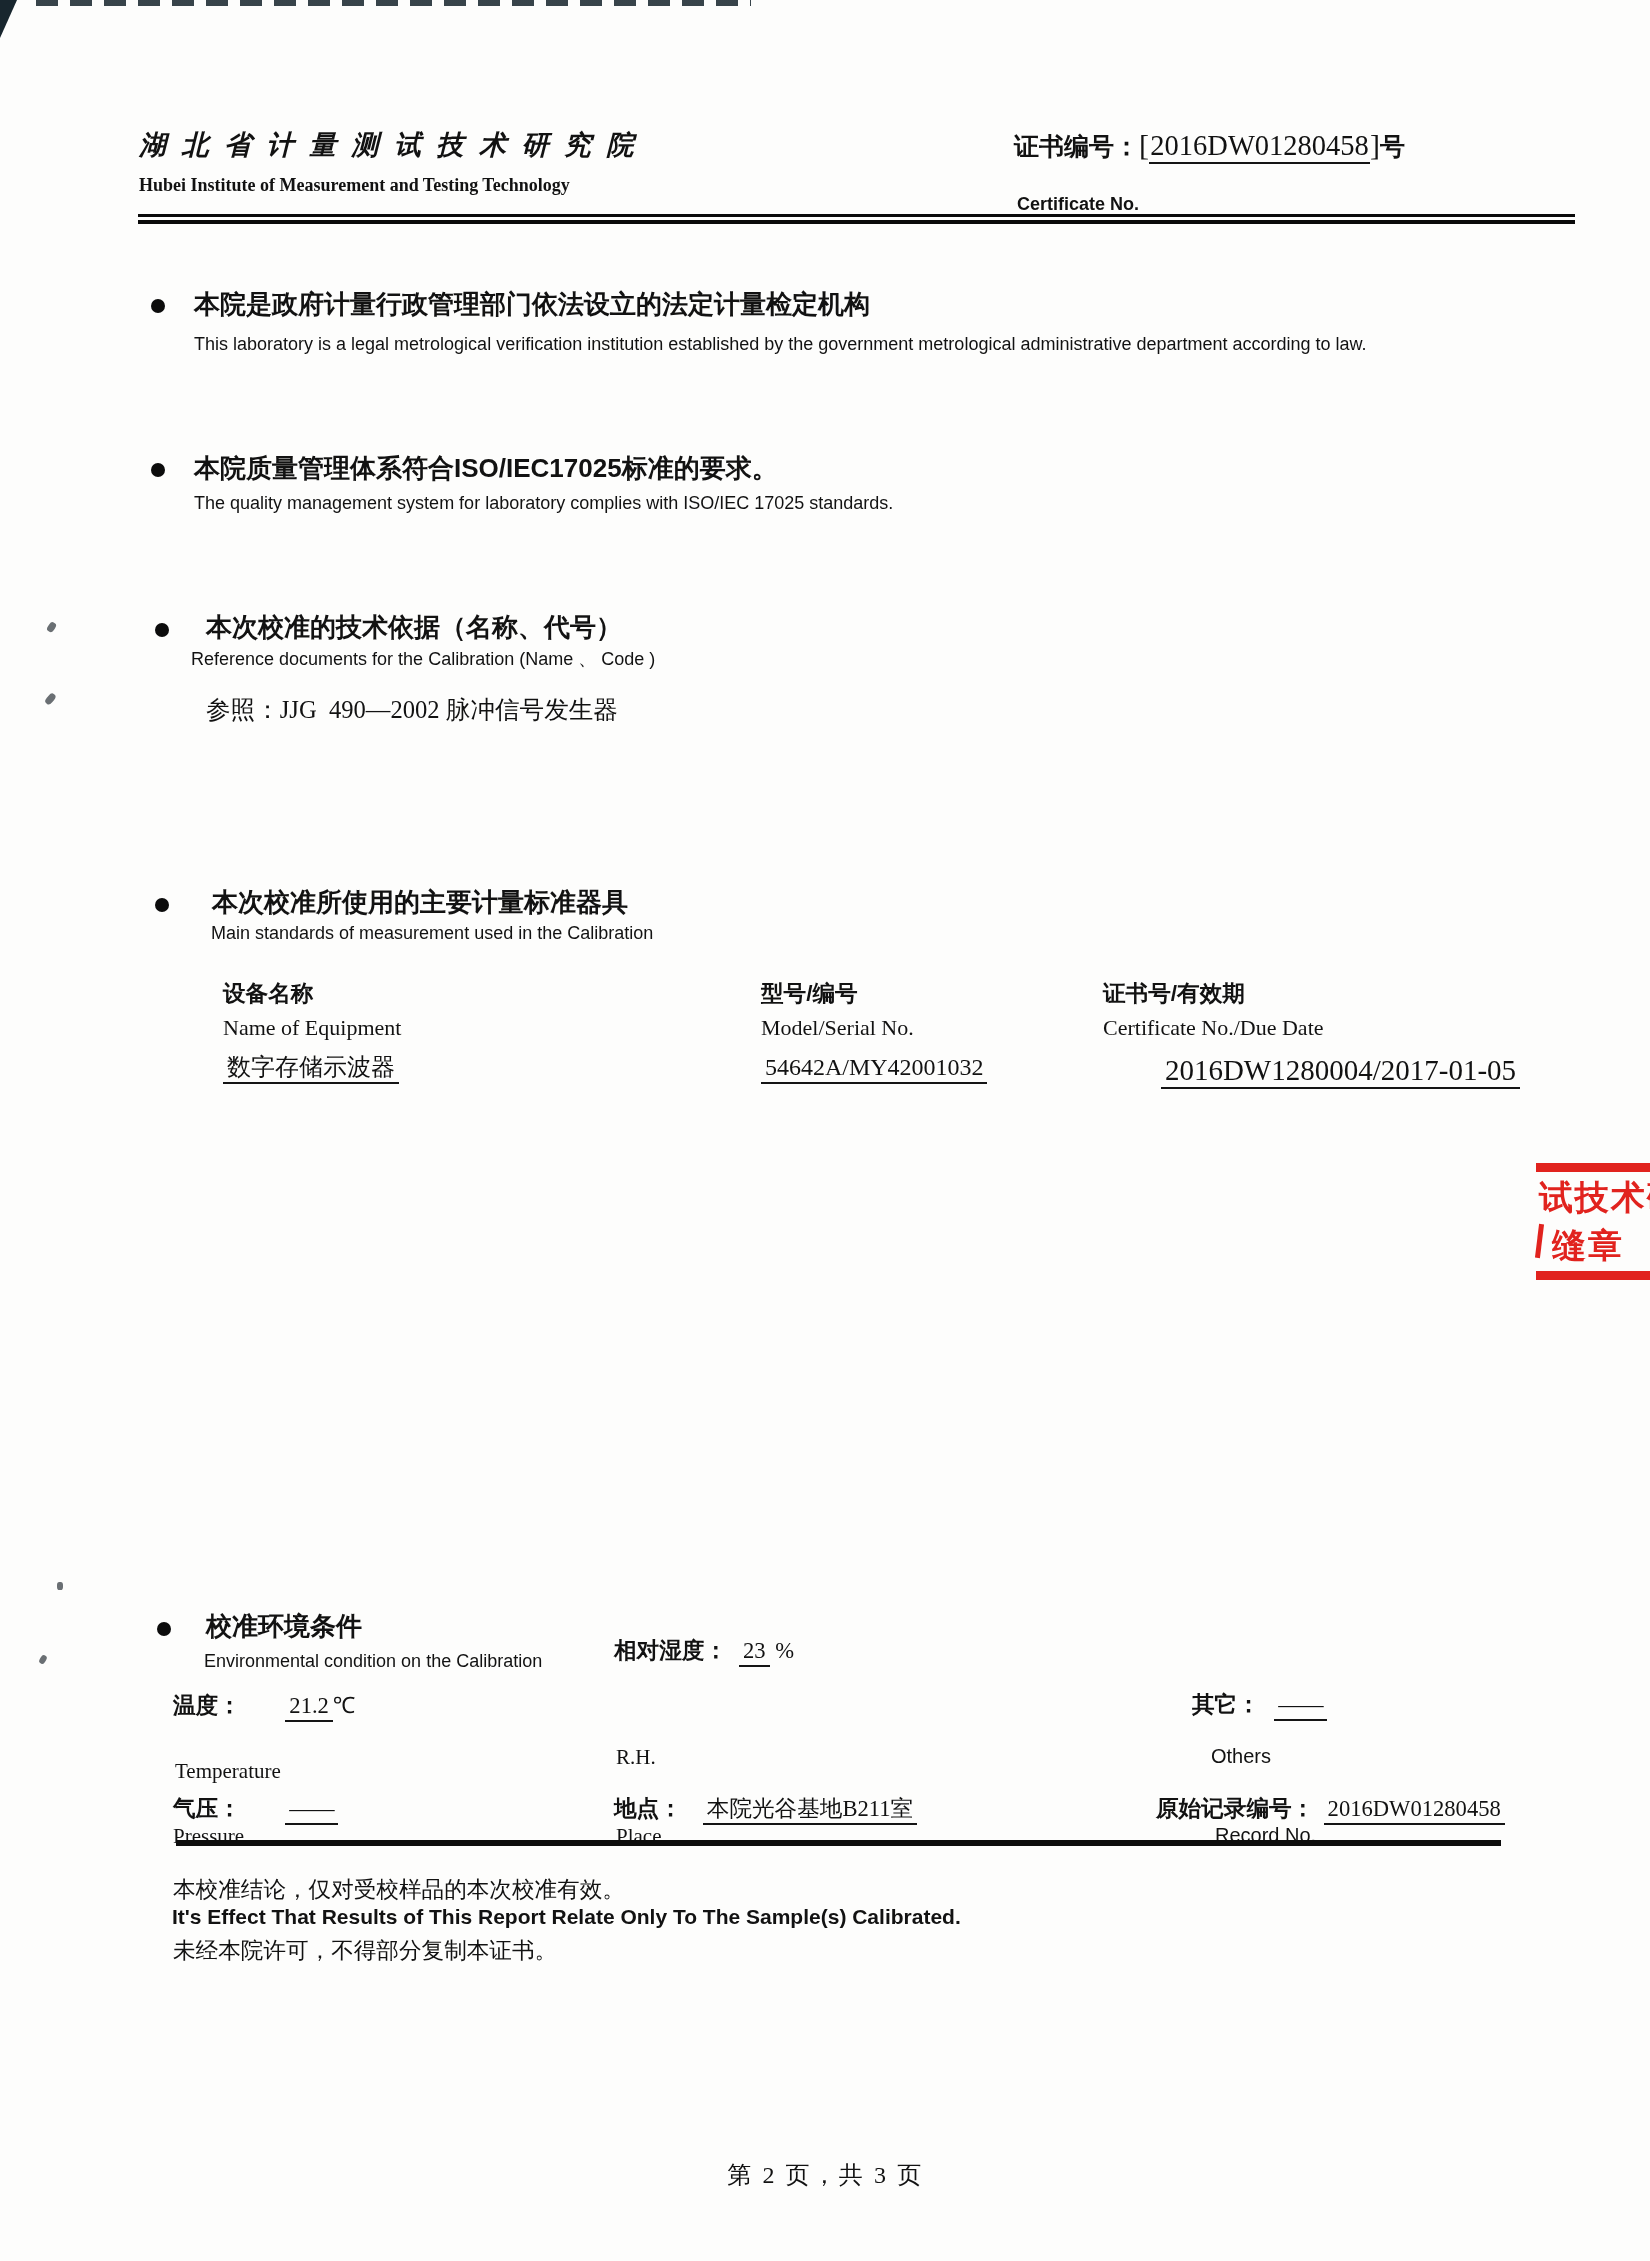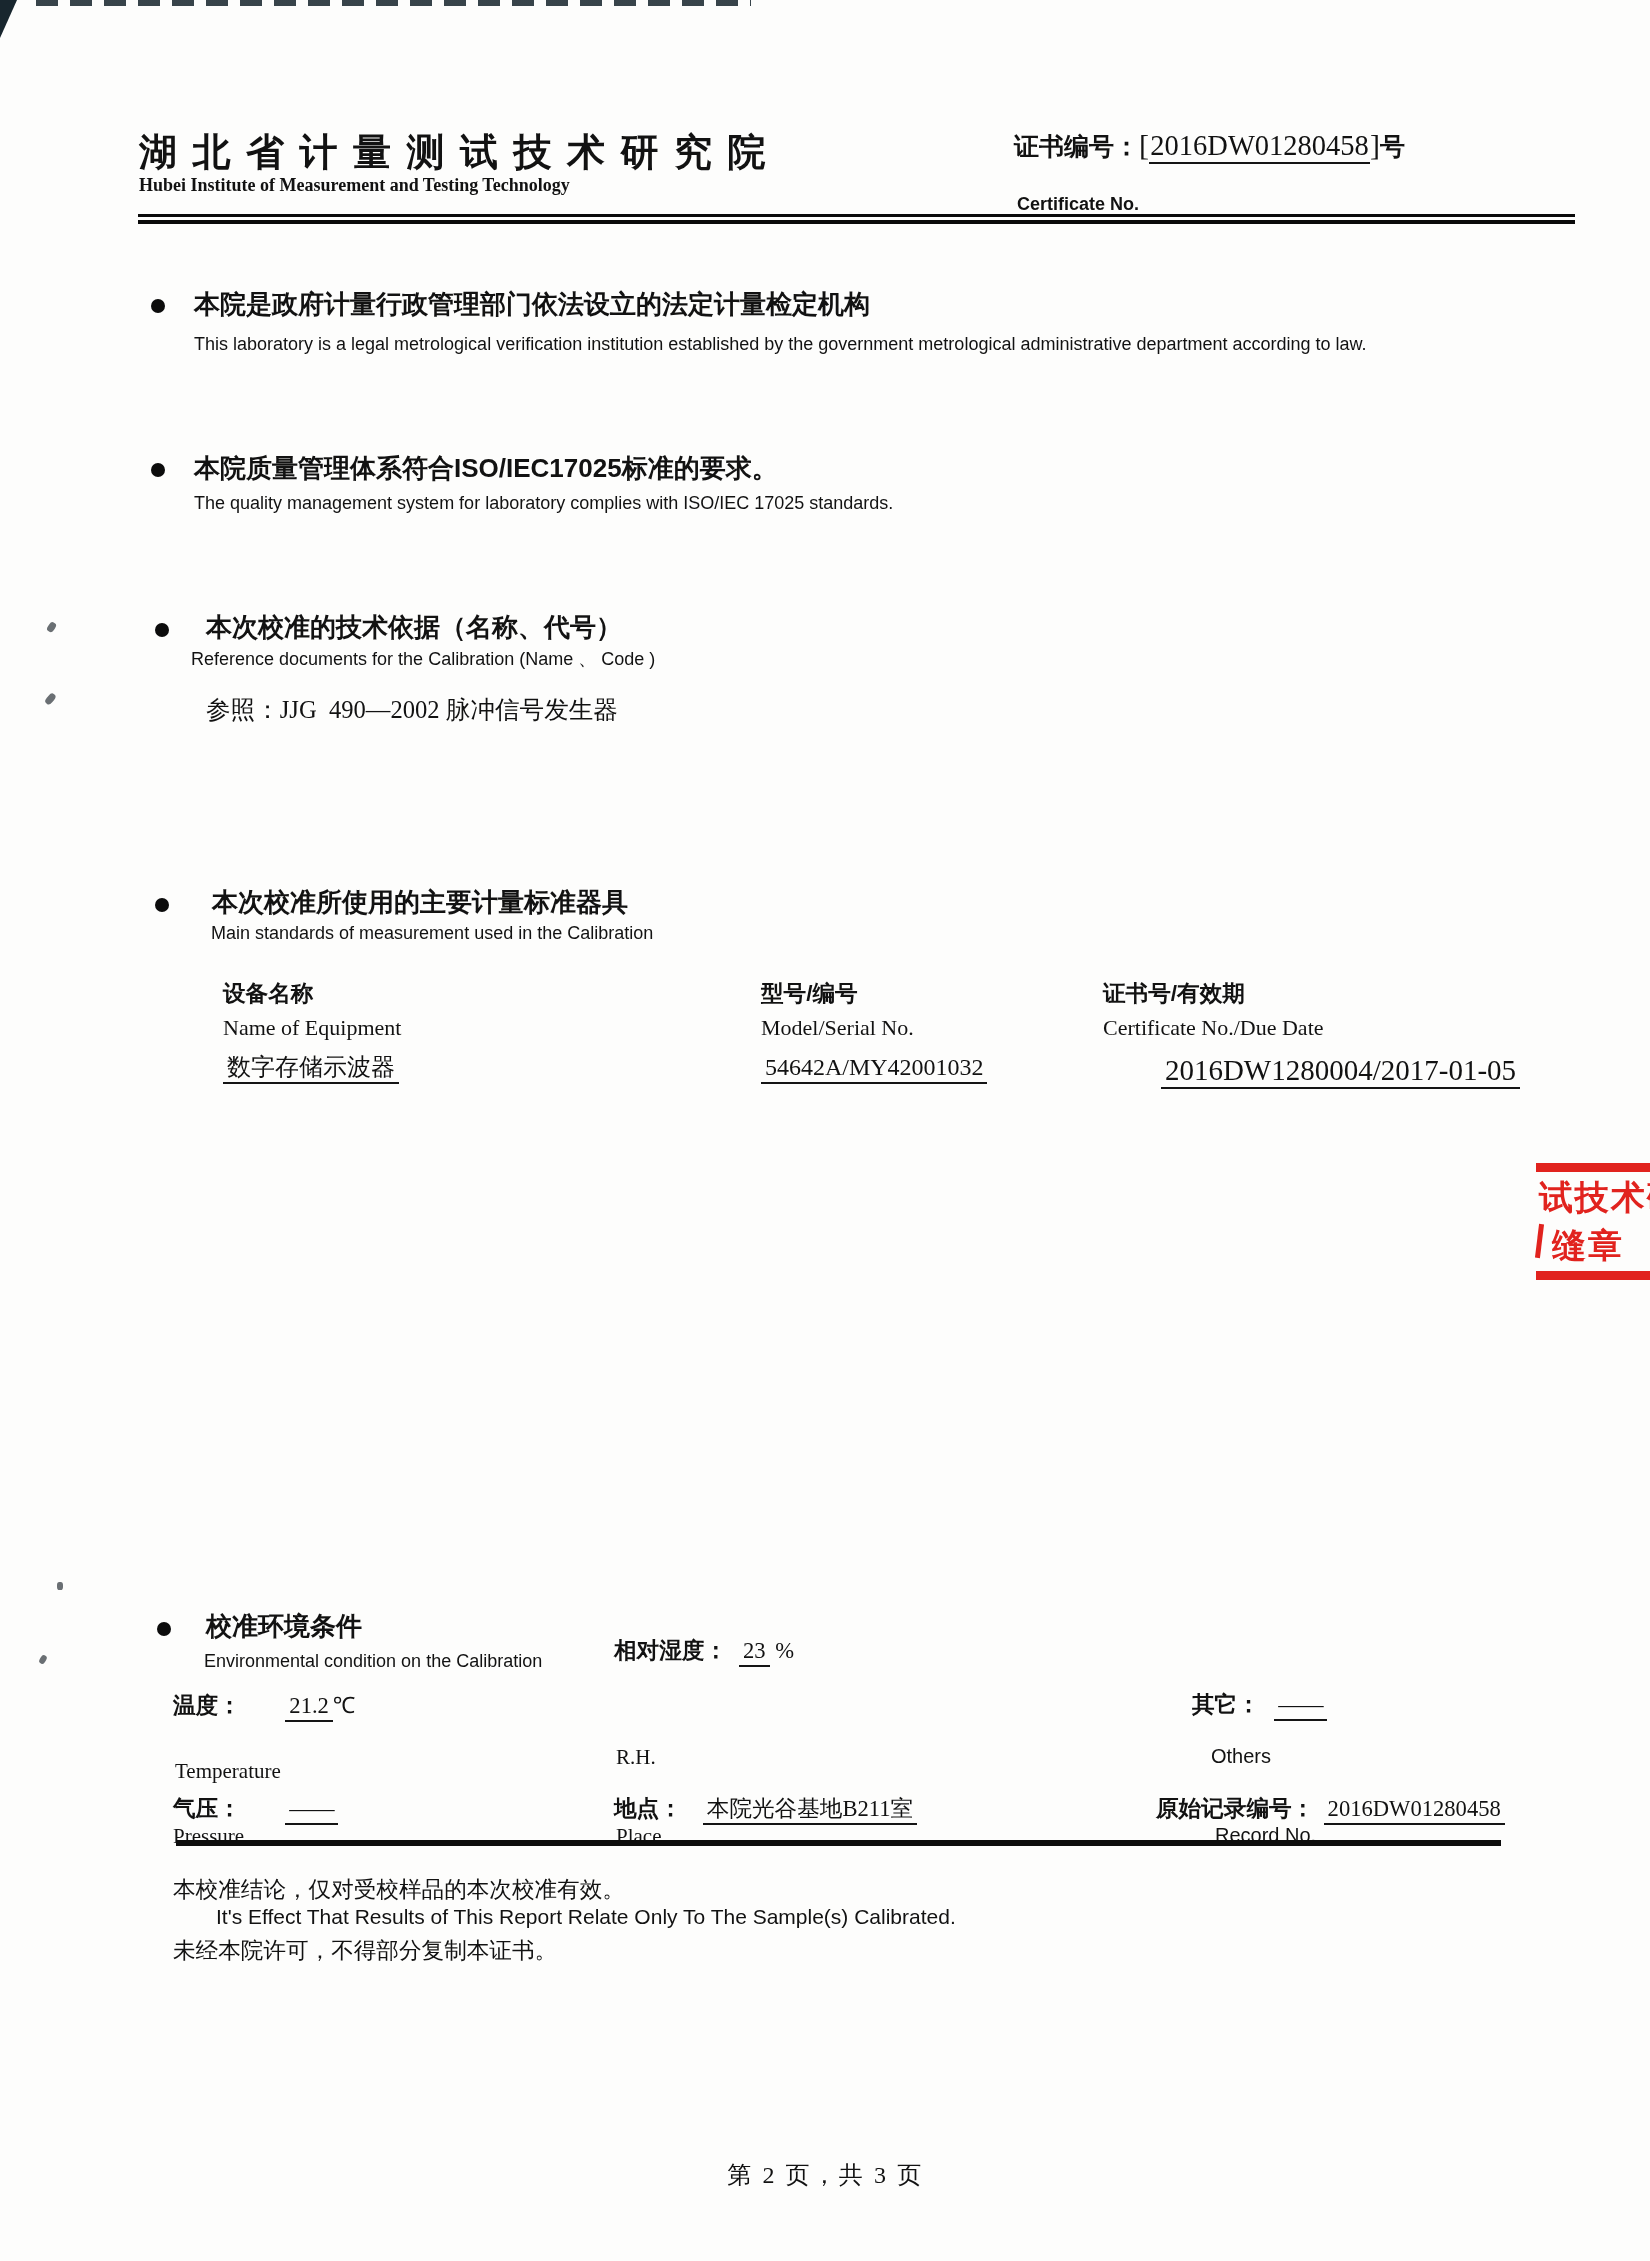--- a/index.html
+++ b/index.html
@@ -41,21 +41,21 @@
 
 <div class="page">
 
   <div class="abs noise-top"></div>
   <div class="abs noise-corner"></div>
   <div class="abs speck" style="left:48px;top:622px;width:6.5px;height:10.3px;transform:rotate(35deg);"></div>
   <div class="abs speck" style="left:47px;top:693px;width:7.1px;height:11.6px;transform:rotate(40deg);"></div>
   <div class="abs speck" style="left:57px;top:1582px;width:5.8px;height:7.8px;"></div>
   <div class="abs speck" style="left:40px;top:1655px;width:5.8px;height:9px;transform:rotate(30deg);"></div>
 
-  <div class="abs cn-h" style="left:139px;top:127px;font-size:38px;letter-spacing:15.5px;white-space:nowrap;">湖北省计量测试技术研究院</div>
+  <div class="abs cn-h" style="left:139px;top:127px;font-size:27px;letter-spacing:15.5px;white-space:nowrap;font-style:italic;">湖北省计量测试技术研究院</div>
   <div class="abs serif" style="left:139px;top:175px;font-size:18px;font-weight:bold;">Hubei Institute of Measurement and Testing Technology</div>
 
   <div class="abs" style="left:1014px;top:128px;font-size:26px;white-space:nowrap;">
     <span class="cn-h" style="font-size:25px;">证书编号：</span><span class="serif" style="font-size:30px;">[</span><span class="serif uline" style="font-size:28.5px;padding:0 1.3px 0.6px 1.3px;">2016DW01280458</span><span class="serif" style="font-size:30px;">]</span><span class="cn-h" style="font-size:25px;">号</span>
   </div>
   <div class="abs sans" style="left:1017px;top:194px;font-size:18px;font-weight:bold;">Certificate No.</div>
 
   <div class="abs rule-double" style="left:138px;top:214px;width:1437px;"></div>
 
   <div class="abs bullet" style="left:151px;top:299px;"></div>
@@ -135,19 +135,19 @@
     </div>
 
     <div class="abs serif" style="left:173px;top:1824px;font-size:21px;">Pressure</div>
     <div class="abs serif" style="left:616px;top:1824px;font-size:21px;">Place</div>
     <div class="abs sans" style="left:1215px;top:1824px;font-size:20px;">Record No.</div>
   </div>
 
   <div class="abs rule-single" style="left:176px;top:1840px;width:1325px;"></div>
 
   <div class="abs serif" style="left:173px;top:1874px;font-size:22.6px;">本校准结论，仅对受校样品的本次校准有效。</div>
-  <div class="abs sans" style="left:172px;top:1905px;font-size:21px;font-weight:normal;margin-left:44px;">It's Effect That Results  of This Report Relate Only To The Sample(s) Calibrated.</div>
+  <div class="abs sans" style="left:172px;top:1905px;font-size:21px;font-weight:bold;">It's Effect That Results  of This Report Relate Only To The Sample(s) Calibrated.</div>
   <div class="abs serif" style="left:173px;top:1935px;font-size:22.6px;">未经本院许可，不得部分复制本证书。</div>
 
   <div class="abs serif" style="left:0;top:2159px;width:1651px;text-align:center;font-size:24px;letter-spacing:2.6px;">第 2 页，共 3 页</div>
 
 </div>
 
 
 </body></html>

